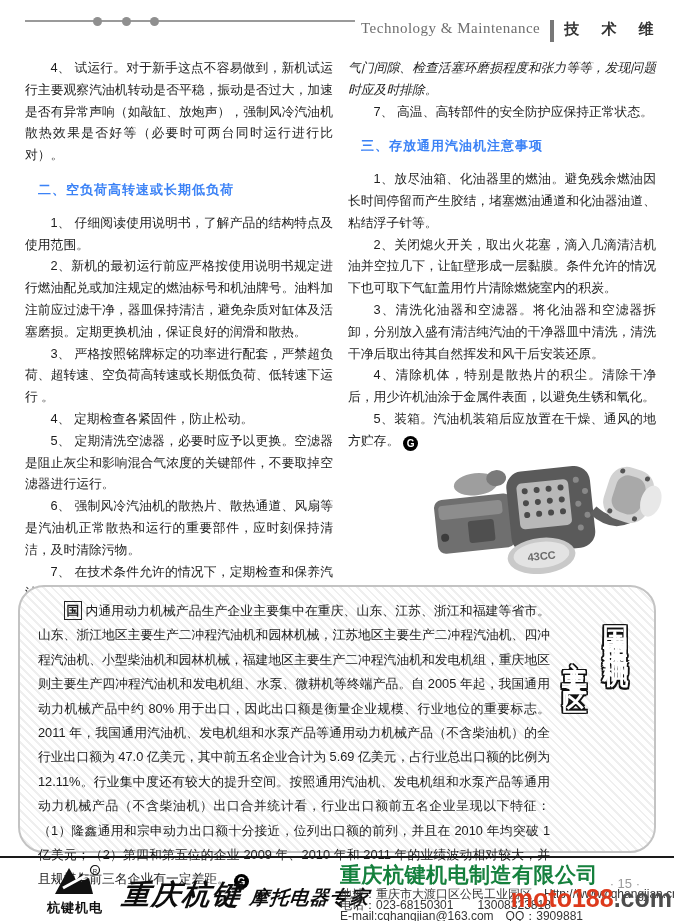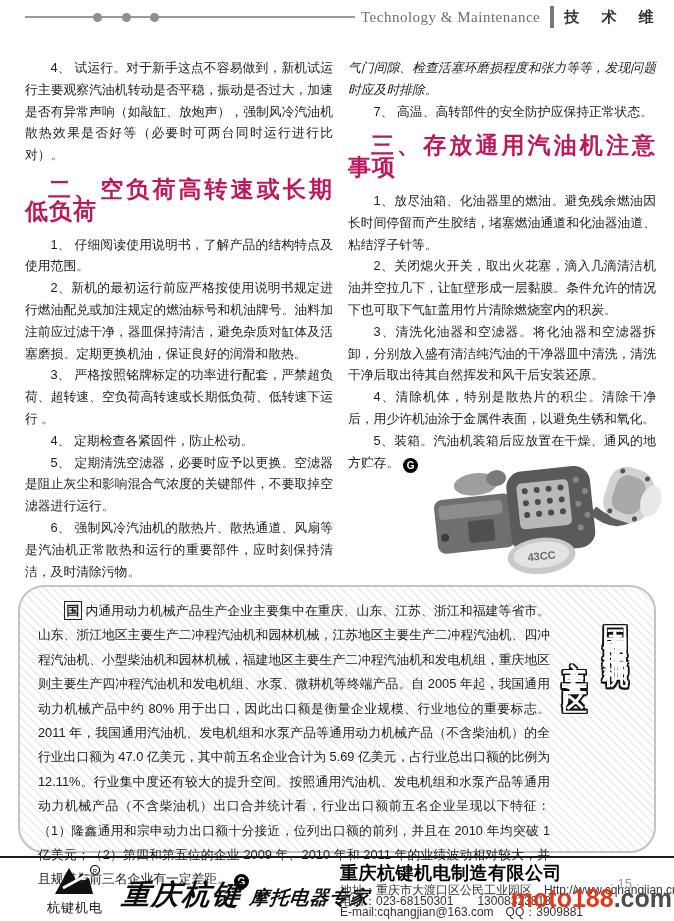--- a/index.html
+++ b/index.html
@@ -4,36 +4,36 @@
 <style>
   * { margin:0; padding:0; box-sizing:border-box; }
   html,body { background:#e8e8e8; }
   body { font-family:"Liberation Sans","DejaVu Sans",sans-serif; }
   .page {
     position:relative; width:674px; height:921px; margin:0 auto;
     background:#ffffff; overflow:hidden; color:#222;
   }
 
   
-  .header { position:absolute; top:4px; left:25px; width:631px; height:26px;
-    display:flex; align-items:center; }
+  .header { position:absolute; top:20px; left:25px; width:631px; height:26px;
+    display:flex; }
   .rule { position:relative; flex:0 0 330px; height:2px; background:#9a9a9a; }
   .rule .dot { position:absolute; top:-3.5px; width:9px; height:9px; border-radius:50%; background:#8f8f8f; }
   .dot1 { left:68px; } .dot2 { left:97px; } .dot3 { left:125px; }
   .en-title { font-family:"Liberation Serif","DejaVu Serif",serif; font-size:15px;
     color:#6e6e6e; margin-left:6px; white-space:nowrap; letter-spacing:.5px; }
   .dbar { width:7px; height:22px; border-left:2px solid #777; border-right:2px solid #777; margin:0 10px; }
   .zh-title { font-size:15px; font-weight:bold; color:#333; letter-spacing:9px; white-space:nowrap; }
 
   
   .columns { position:absolute; top:57px; left:25px; width:632px; display:flex; gap:15px; }
   .col { width:308px; font-size:12.8px; line-height:21.8px; text-align:justify; color:#1d1d1d; }
   .col p { text-indent:2em; }
   .col p.no-indent { text-indent:0;font-style:italic; }
-  .sec-title { font-size:23px; font-weight:bold; color:#be185d; letter-spacing:1px;
+  .sec-title { font-size:13px; font-weight:bold; color:#3b82f6; letter-spacing:1px;
     margin:13px 0 11px 0; text-indent:1em; }
 
   .g-mark { display:inline-block; width:15px; height:15px; border-radius:50%;
     background:#000; color:#fff; font-size:10px; font-weight:bold; line-height:15px;
     text-align:center; vertical-align:-2px; margin-left:4px; text-indent:0; }
 
   
   .engine-wrap { position:absolute; top:452px; left:428px; width:240px; height:128px; }
 
   
@@ -50,27 +50,27 @@
     text-shadow:-1.4px -1.4px 0 #111, 1.4px -1.4px 0 #111, -1.4px 1.4px 0 #111,
                  1.4px 1.4px 0 #111, 0 -1.6px 0 #111, 0 1.6px 0 #111,
                  -1.6px 0 0 #111, 1.6px 0 0 #111; }
   .v-title-main { right:20px; top:18px; font-size:26px; letter-spacing:6px; }
   .v-title-sub  { right:62px; top:56px; font-size:25px; letter-spacing:9px; }
 
   
   .footer-rule { position:absolute; top:856px; left:0; width:674px; height:0; border-top:2.5px solid #1a1a1a; }
   .logo { position:absolute; left:32px; top:864px; width:86px; text-align:center; }
   .logo-mark { display:block; margin:0 auto; }
-  .logo-text { font-size:13px; font-weight:normal; color:#111; letter-spacing:1px; margin-top:1px; }
+  .logo-text { font-size:13px; font-weight:bold; color:#111; letter-spacing:1px; margin-top:1px; }
   .brand { position:absolute; left:122px; top:876px; white-space:nowrap;
     font-style:italic; font-weight:bold; color:#0d0d0d; transform:skewX(-6deg); }
   .brand-main { font-size:28px; letter-spacing:2px; }
   .brand-tag { font-size:19px; margin-left:8px; letter-spacing:1px; }
   .company { position:absolute; left:340px; top:861px; width:240px; }
-  .company-name { font-size:18px; font-weight:bold; color:#000000; white-space:nowrap; letter-spacing:.5px;font-family:Liberation Serif, serif; }
+  .company-name { font-size:21px; font-weight:bold; color:#15803d; white-space:nowrap; letter-spacing:.5px;font-family:Liberation Serif, serif; }
   .company-line { font-size:12px; color:#333; line-height:11px; white-space:nowrap; }
   .pageno { position:absolute; right:34px; top:876px; font-size:13px; color:#9a9a9a; z-index:1; }
   .watermark { position:absolute; right:2px; top:884px; font-size:25px; font-weight:bold;
     z-index:2; white-space:nowrap; letter-spacing:0; }
   .wm-red { color:#dd3a1c; } .wm-dark { color:#4c4c4c; }
 </style>
 </head>
 <body>
 
 <div class="page">

